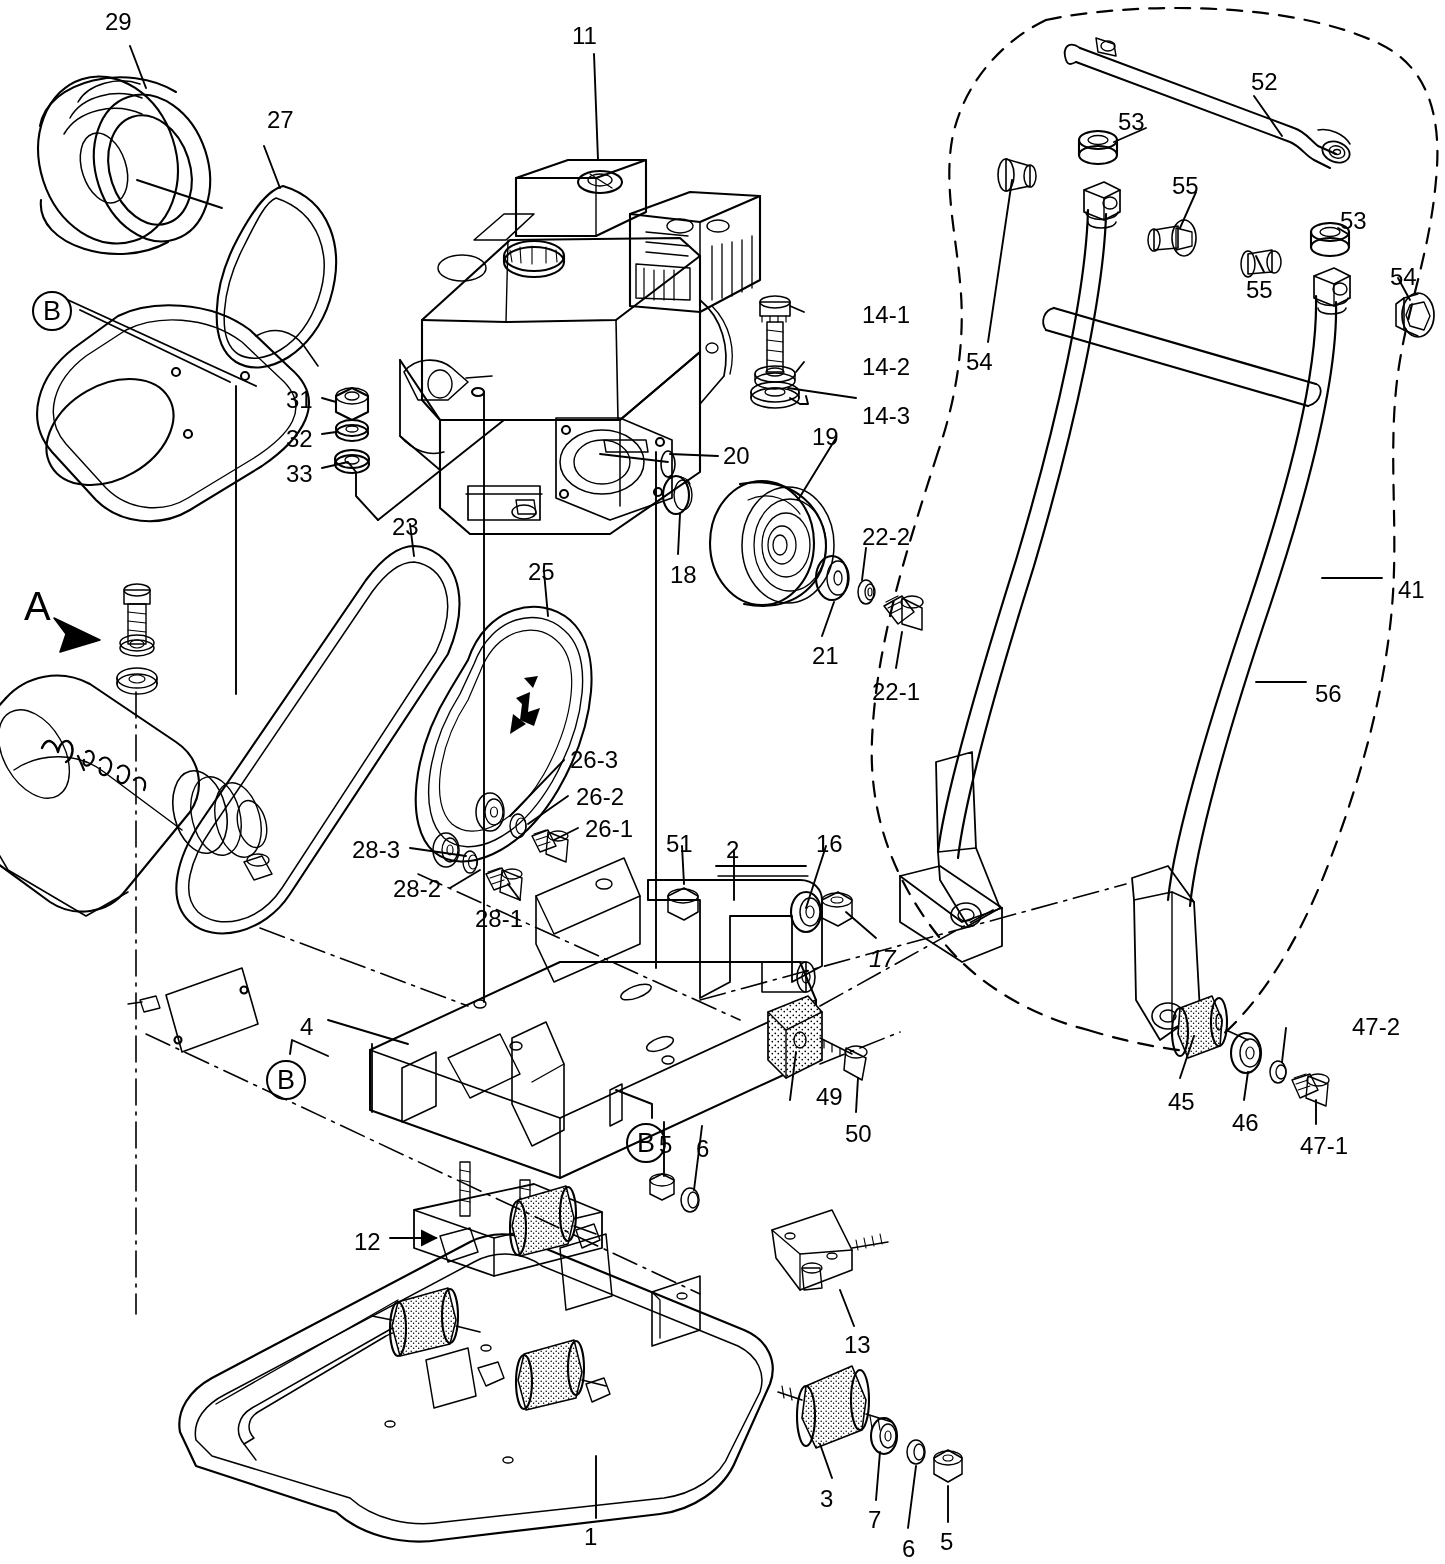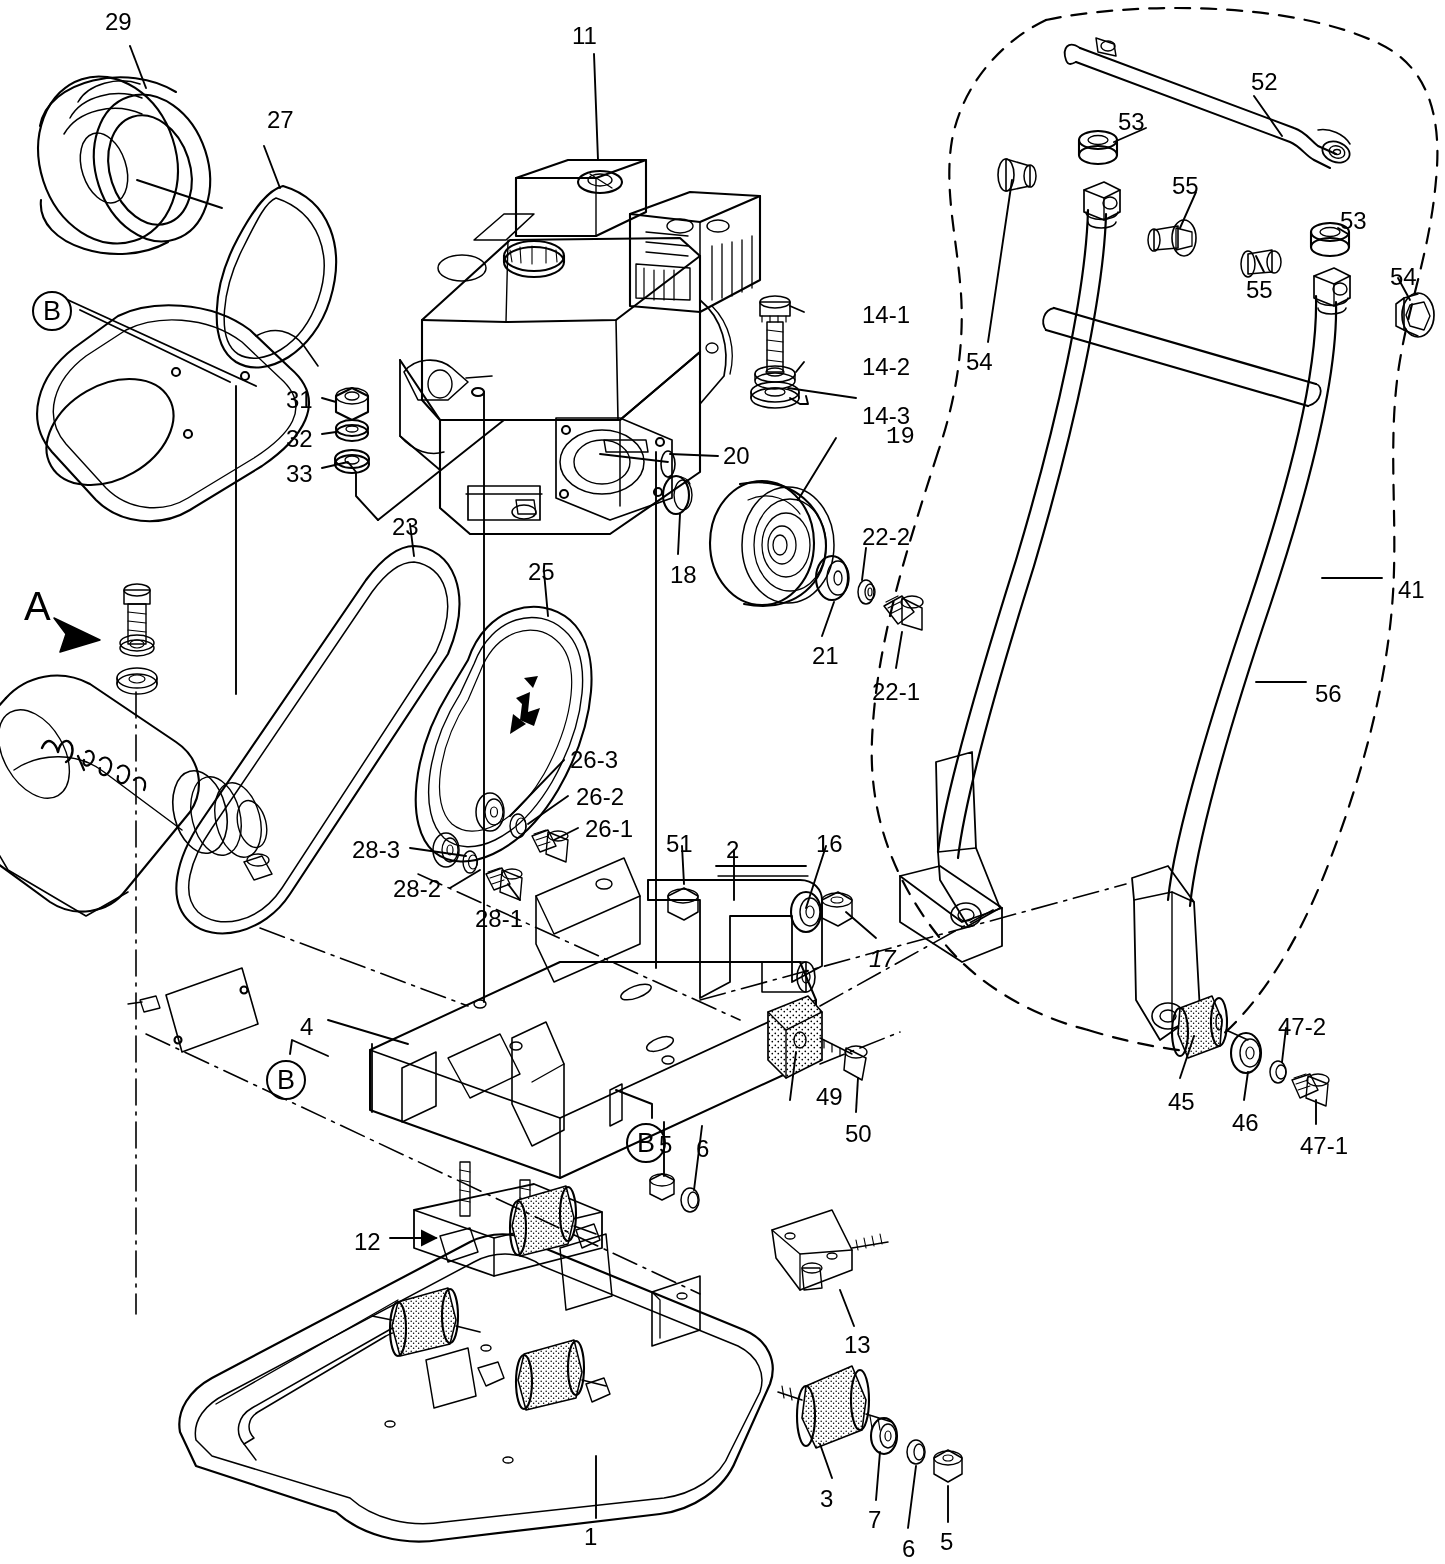--- a/index.html
+++ b/index.html
@@ -654,21 +654,21 @@
   <div class="lbl" style="left:1390px;top:265px;">54</div>
 
   <div class="lbl" style="left:862px;top:303px;">14-1</div>
   <div class="lbl" style="left:862px;top:355px;">14-2</div>
   <div class="lbl" style="left:862px;top:404px;text-align:center;">14-3</div>
 
   <div class="lbl" style="left:286px;top:388px;">31</div>
   <div class="lbl" style="left:286px;top:427px;">32</div>
   <div class="lbl" style="left:286px;top:462px;">33</div>
 
-  <div class="lbl" style="left:886px;top:425px;font-family:Liberation Mono, monospace;">19</div>
+  <div class="lbl" style="left:812px;top:425px;">19</div>
   <div class="lbl" style="left:723px;top:444px;">20</div>
   <div class="lbl" style="left:670px;top:563px;">18</div>
   <div class="lbl" style="left:392px;top:515px;">23</div>
   <div class="lbl" style="left:528px;top:560px;">25</div>
   <div class="lbl" style="left:862px;top:525px;">22-2</div>
   <div class="lbl" style="left:812px;top:644px;">21</div>
   <div class="lbl" style="left:872px;top:680px;">22-1</div>
   <div class="lbl" style="left:1398px;top:578px;">41</div>
   <div class="lbl" style="left:1315px;top:682px;">56</div>
 
@@ -681,21 +681,21 @@
 
   <div class="lbl" style="left:666px;top:832px;">51</div>
   <div class="lbl" style="left:726px;top:838px;">2</div>
   <div class="lbl" style="left:816px;top:832px;">16</div>
   <div class="lbl" style="left:869px;top:947px;font-style:italic;">17</div>
   <div class="lbl" style="left:300px;top:1015px;">4</div>
   <div class="lbl" style="left:816px;top:1085px;">49</div>
   <div class="lbl" style="left:845px;top:1122px;">50</div>
   <div class="lbl" style="left:1168px;top:1090px;">45</div>
   <div class="lbl" style="left:1232px;top:1111px;">46</div>
-  <div class="lbl" style="left:1278px;top:1015px;">47-2</div>
+  <div class="lbl" style="left:1352px;top:1015px;">47-2</div>
   <div class="lbl" style="left:1300px;top:1134px;">47-1</div>
   <div class="lbl" style="left:659px;top:1133px;">5</div>
   <div class="lbl" style="left:696px;top:1137px;">6</div>
   <div class="lbl" style="left:354px;top:1230px;">12</div>
   <div class="lbl" style="left:844px;top:1333px;">13</div>
   <div class="lbl" style="left:820px;top:1487px;">3</div>
   <div class="lbl" style="left:868px;top:1508px;">7</div>
   <div class="lbl" style="left:902px;top:1537px;">6</div>
   <div class="lbl" style="left:940px;top:1530px;">5</div>
   <div class="lbl" style="left:584px;top:1525px;">1</div>

